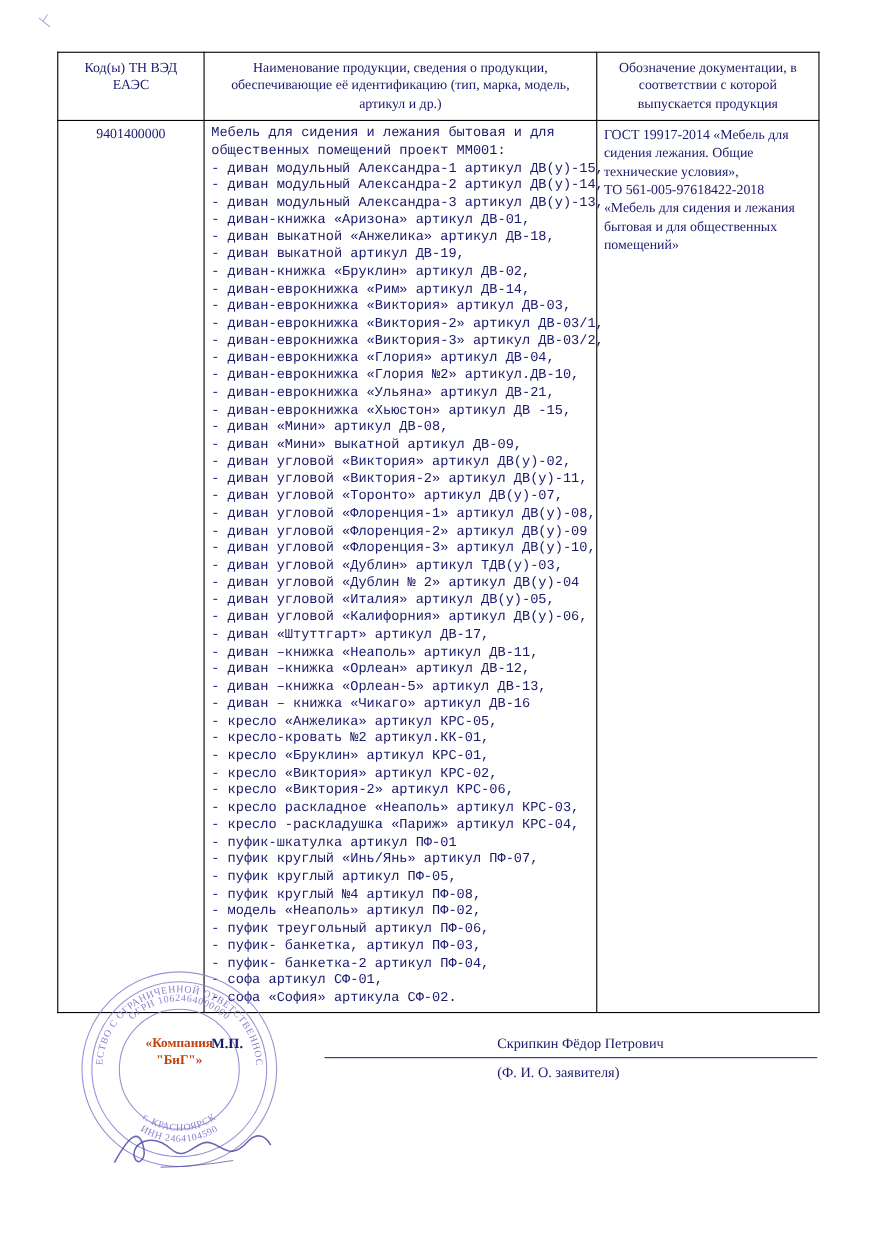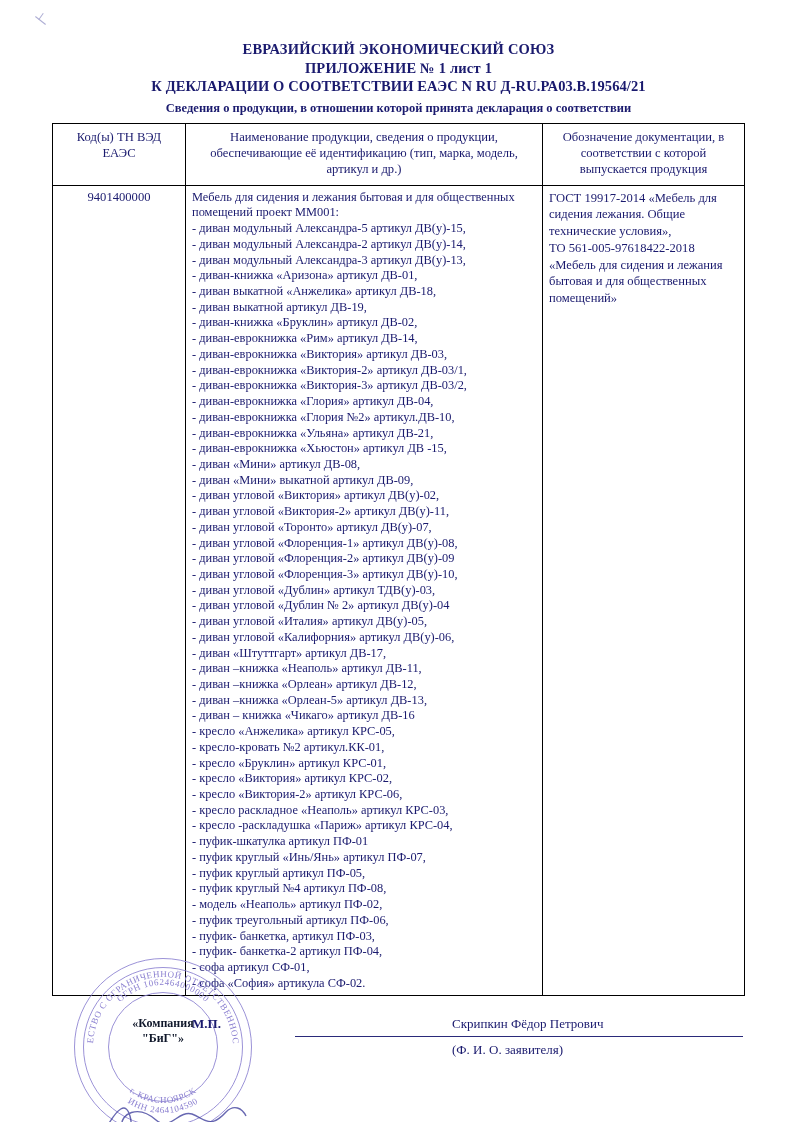--- a/index.html
+++ b/index.html
@@ -94,20 +94,21 @@
   td.code {
     text-align: center;
     font-size: 12.6px;
     padding-top: 7px;
   }
   td.body {
     font-size: 12.4px;
     line-height: 1.268;
     padding-top: 7px;
     padding-left: 7px;
+    font-family: Liberation Mono, monospace;
   }
   td.docs {
     font-size: 12.6px;
     line-height: 1.33;
     padding-top: 7px;
     padding-left: 9px;
   }
   .intro {
     margin: 0 0 0 0;
   }
@@ -176,63 +177,57 @@
     font-family: "Liberation Serif", serif;
     fill: #8a7fd0;
     font-size: 9px;
     letter-spacing: .6px;
   }
   .stamp .center-text {
     position: absolute;
     left: 34px; top: 58px;
     width: 110px;
     text-align: center;
-    color: #0f172a;
+    color: #c2410c;
     font-size: 12px;
     font-weight: bold;
     line-height: 1.25;
   }
   .sign-scribble {
     position: absolute;
     left: 48px;
     top: 86px;
     width: 150px;
     height: 46px;
     opacity: .9;
   }
 </style>
 </head>
 <body>
 
 <div class="page">
 
   <div class="corner-mark"></div>
 
-  <div class="head">
-    <div class="l1">ЕВРАЗИЙСКИЙ ЭКОНОМИЧЕСКИЙ СОЮЗ</div>
-    <div class="l2">ПРИЛОЖЕНИЕ № 1 лист 1</div>
-    <div class="l3">К ДЕКЛАРАЦИИ О СООТВЕТСТВИИ ЕАЭС N RU Д-RU.РА03.В.19564/21</div>
-    <div class="l4">Сведения о продукции, в отношении которой принята декларация о соответствии</div>
-  </div>
 
   <table class="main">
     <thead>
       <tr>
         <th class="col1">Код(ы) ТН ВЭД ЕАЭС</th>
         <th class="col2">Наименование продукции, сведения о продукции, обеспечивающие её идентификацию (тип, марка, модель, артикул и др.)</th>
         <th class="col3">Обозначение документации, в соответствии с которой выпускается продукция</th>
       </tr>
     </thead>
     <tbody>
       <tr>
         <td class="code">9401400000</td>
         <td class="body">
           <div class="intro">Мебель для сидения и лежания бытовая и для общественных помещений проект ММ001:</div>
           <ul class="items" id="items-list">
-              <li>- диван модульный Александра-5 артикул ДВ(у)-15,</li>
+              <li>- диван модульный Александра-1 артикул ДВ(у)-15,</li>
               <li>- диван модульный Александра-2 артикул ДВ(у)-14,</li>
               <li>- диван модульный Александра-3 артикул ДВ(у)-13,</li>
               <li>- диван-книжка «Аризона» артикул ДВ-01,</li>
               <li>- диван выкатной «Анжелика» артикул ДВ-18,</li>
               <li>- диван выкатной  артикул ДВ-19,</li>
               <li>- диван-книжка «Бруклин» артикул ДВ-02,</li>
               <li>- диван-еврокнижка «Рим» артикул ДВ-14,</li>
               <li>- диван-еврокнижка «Виктория» артикул ДВ-03,</li>
               <li>- диван-еврокнижка «Виктория-2» артикул ДВ-03/1,</li>
               <li>- диван-еврокнижка «Виктория-3» артикул ДВ-03/2,</li>

